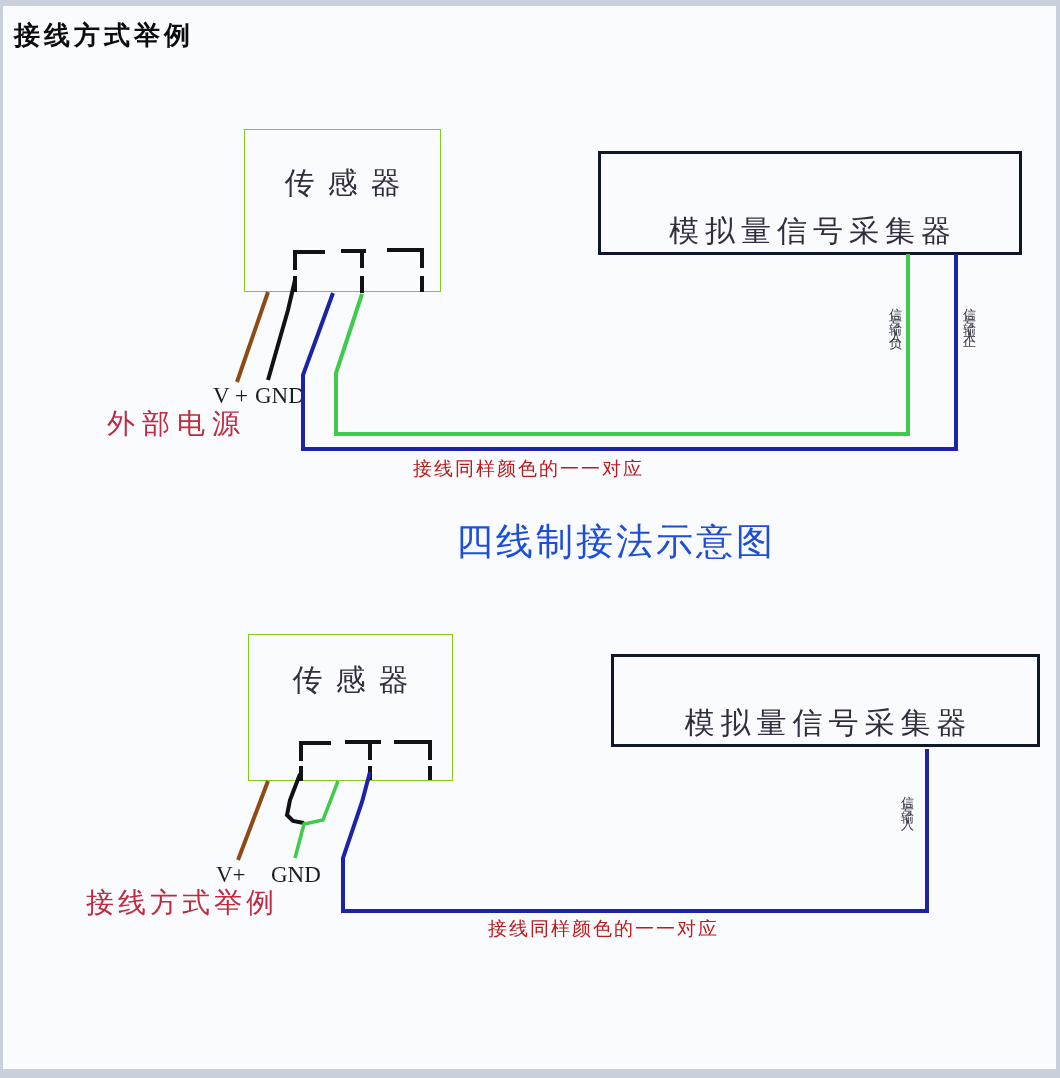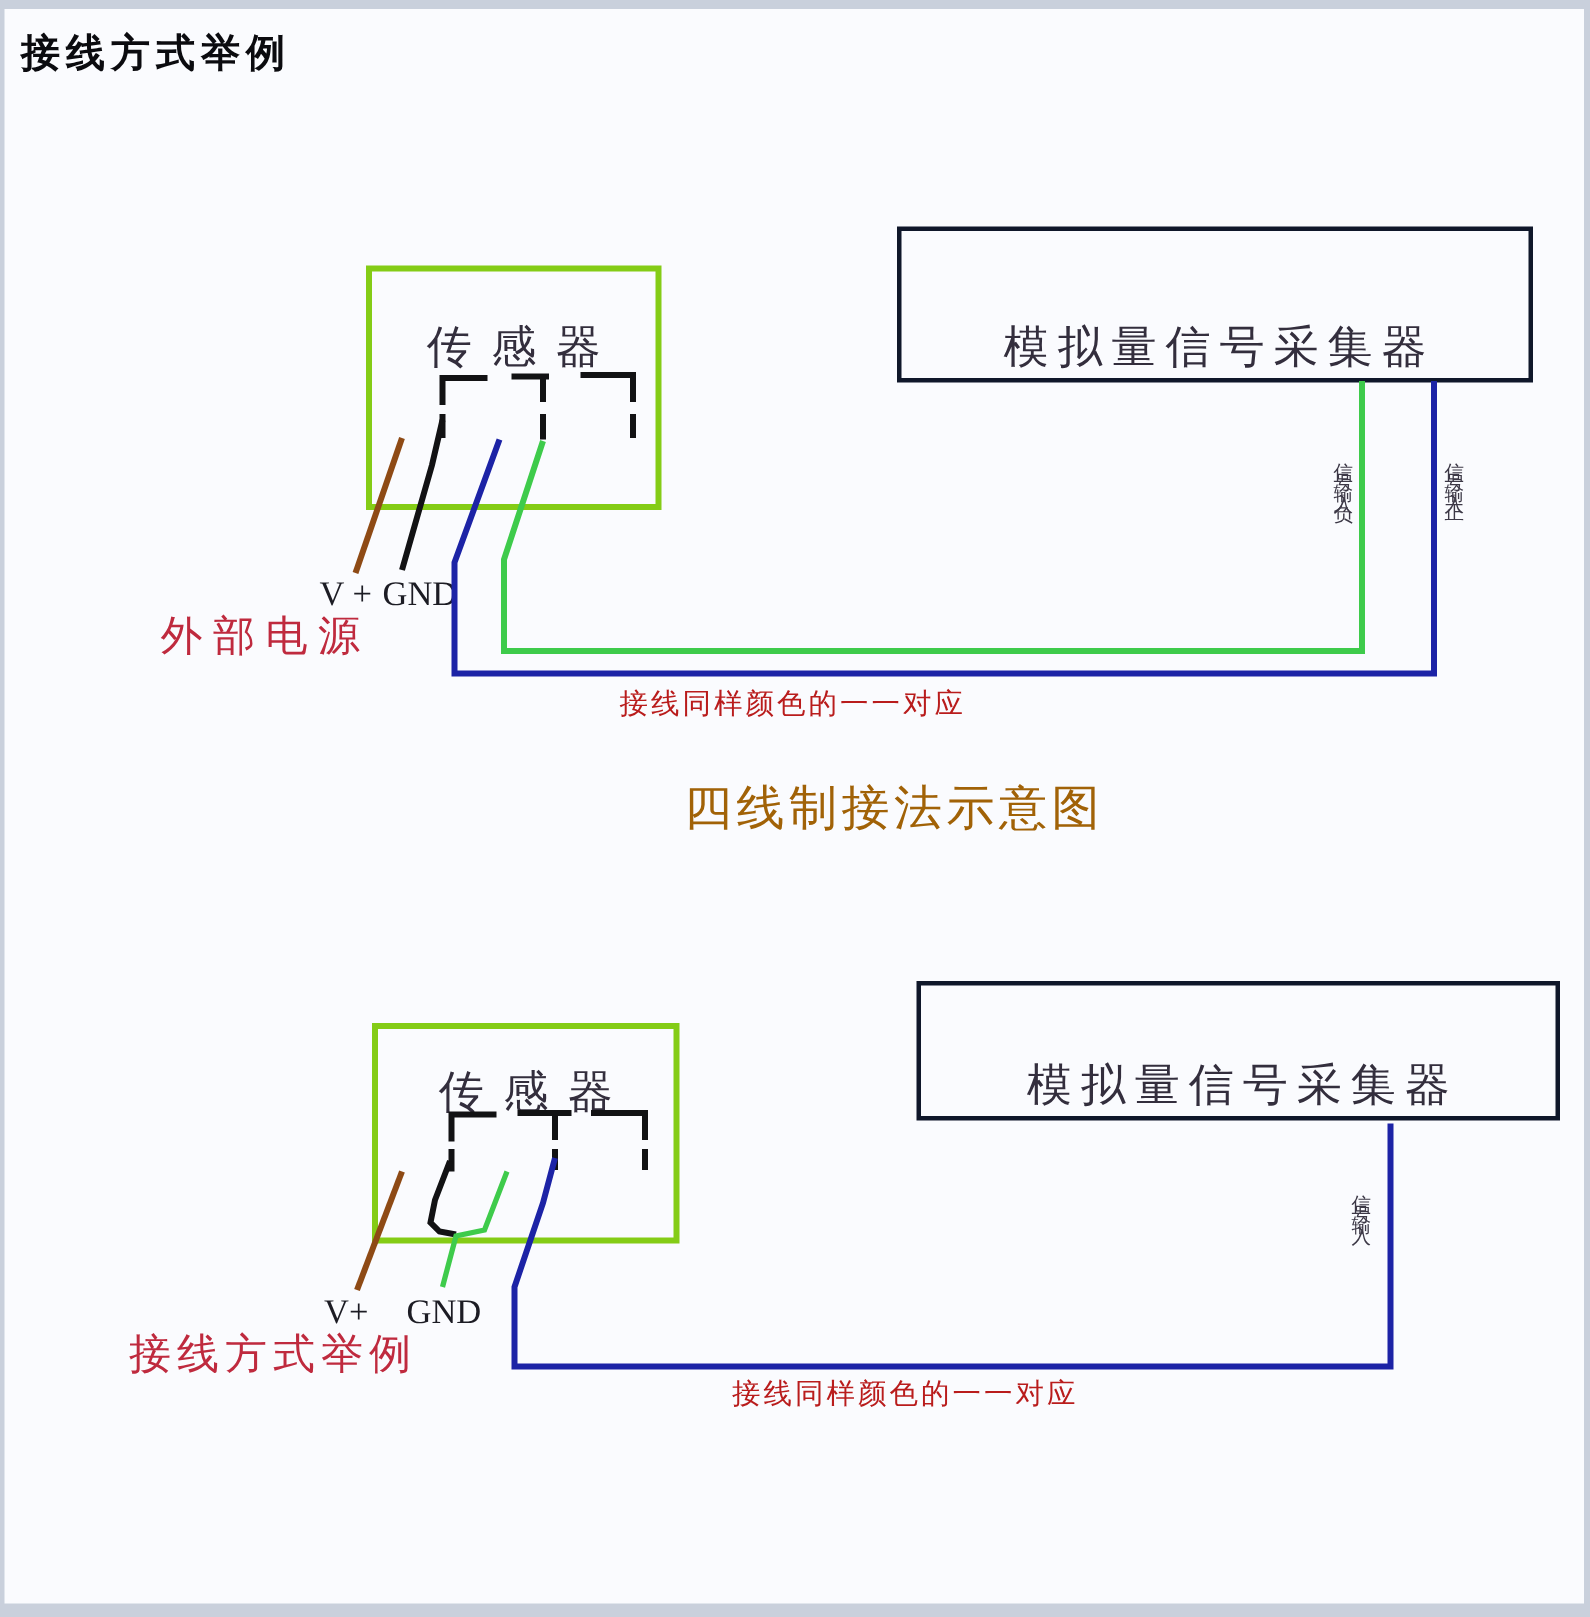--- a/index.html
+++ b/index.html
@@ -17,23 +17,23 @@
   .abs{position:absolute;}
   .page-title{
     left:11px;top:12px;
     font-family:"DejaVu Sans", sans-serif;
     font-weight:bold;font-size:26px;letter-spacing:4px;
     color:#0b0b0f;
     text-align:center;
   }
   .box{position:absolute;background:transparent;}
   .sensor-box{
-    border:4px solid #84cc16;
+    border:1px solid #84cc16;
     display:flex;align-items:center;justify-content:center;
-    padding-bottom:54px;box-sizing:border-box;margin-top:48px;
+    padding-bottom:54px;box-sizing:border-box;
   }
   .collector-box{
     border:3px solid #0f172a;
     display:flex;align-items:flex-end;justify-content:center;
     box-sizing:border-box;
   }
   .box-label{
     font-size:30px;color:#332e3d;letter-spacing:13px;
     text-indent:13px;white-space:nowrap;
   }
@@ -47,21 +47,21 @@
   .red-label.long{letter-spacing:4px;}
   .vertical-label{
     writing-mode:vertical-rl;text-orientation:upright;
     font-size:13px;letter-spacing:7px;color:#3c3846;
     white-space:nowrap;
   }
   .caption{
     font-size:19px;color:#b91c1c;letter-spacing:2px;white-space:nowrap;
   }
   .diagram-title{
-    font-size:32px;color:#a16207;letter-spacing:3px;white-space:nowrap;
+    font-size:37px;color:#1d4ed8;letter-spacing:3px;white-space:nowrap;
   }
   svg.overlay{
     position:absolute;left:0;top:0;pointer-events:none;
   }
 </style>
 </head>
 <body>
 
 <div id="canvas">
   <div id="page">

